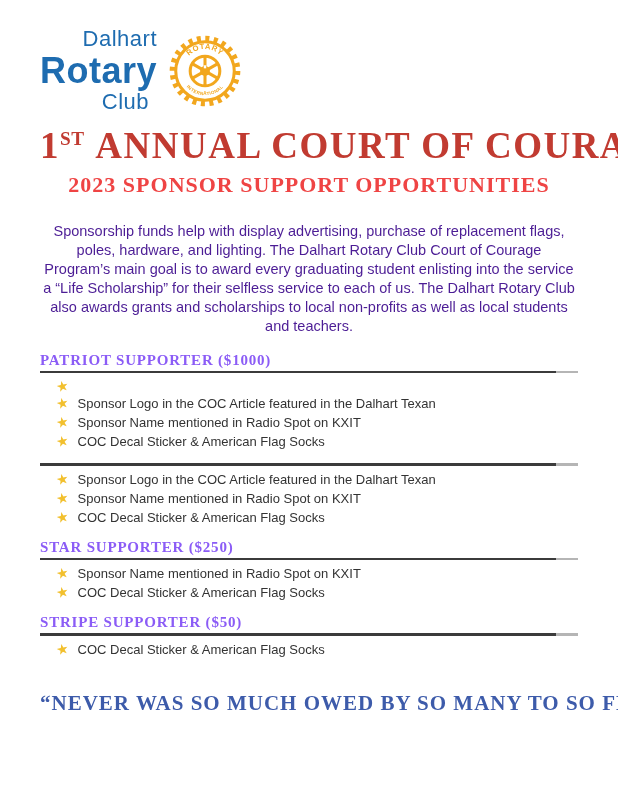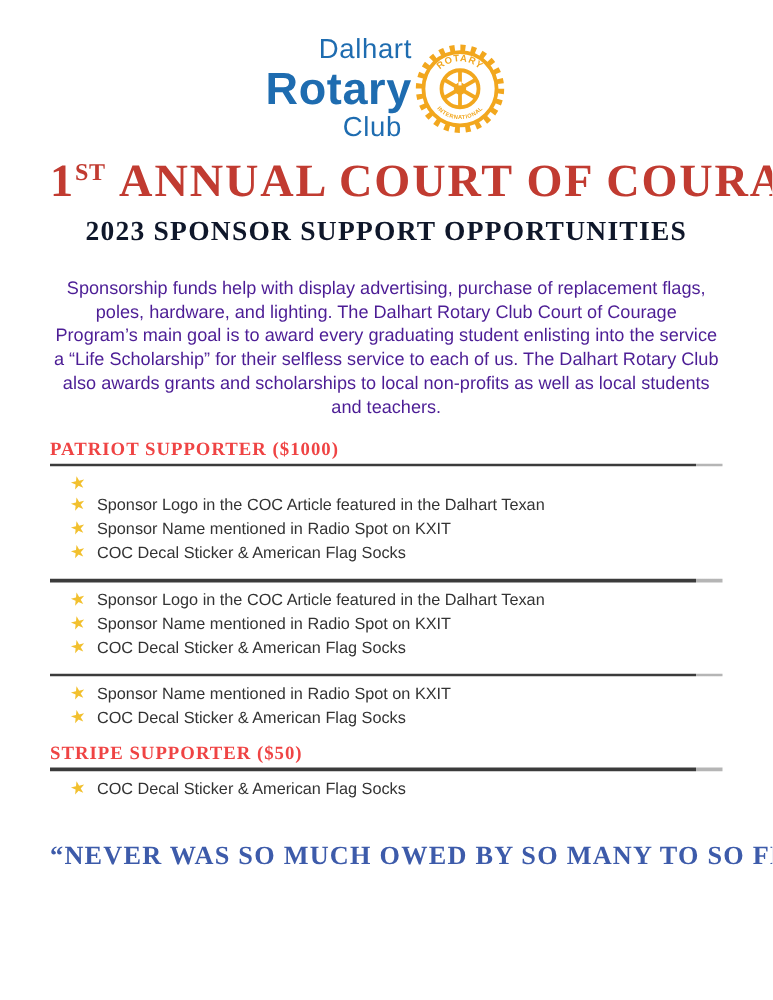--- a/index.html
+++ b/index.html
@@ -10,22 +10,22 @@
     padding: 28px 40px 0 40px;
     background: #ffffff;
     font-family: "Liberation Sans", sans-serif;
     color: #333333;
     overflow: hidden;
   }
 
   
   .logo-row {
     display: flex;
-    justify-content: center;
     align-items: center;
+    gap: 10px;
     margin: 0 0 14px 0;
   }
   .logo-text {
     display: flex;
     flex-direction: column;
     align-items: flex-end;
     color: #1e6cb0;
     line-height: 1;
   }
   .logo-line1 { font-size: 22px; font-weight: 400; margin-bottom: 3px; letter-spacing: 0.5px; }
@@ -43,21 +43,21 @@
     letter-spacing: 1.5px;
     line-height: 1.05;
     margin: 4px 0 6px 0;
     white-space: nowrap;
   }
   .title sup { font-size: 0.52em; vertical-align: super; letter-spacing: 0.5px; }
   .subtitle {
     text-align: center;
     font-family: "Liberation Serif", serif;
     font-weight: 700;
-    color: #0f172a;
+    color: #ef4444;
     font-size: 22px;
     letter-spacing: 1px;
     margin: 0 0 24px 0;
     white-space: nowrap;
   }
 
   
   .intro {
     width: 532px;
     margin: 0 auto 16px auto;
@@ -67,21 +67,21 @@
     color: #4c1d95;
   }
 
   
   .tier { margin: 0 0 13px 0; }
   .tier-heading {
     font-family: "Liberation Serif", serif;
     font-weight: 700;
     font-size: 15px;
     letter-spacing: 0.8px;
-    color: #ef4444;
+    color: #8b5cf6;
     margin: 0 0 2px 0;
   }
   .rule {
     height: 2.5px;
     background: linear-gradient(to right, #3b3b3b 0%, #3b3b3b 96%, #b5b5b5 96%, #b5b5b5 100%);
     margin: 0;
   }
   .benefits {
     list-style: none;
     margin: 6px 0 0 0;
@@ -197,20 +197,21 @@
           <span>Sponsor Name mentioned in Radio Spot on KXIT</span>
         </li>
       <li class="benefit">
           <span class="star">★</span>
           <span>COC Decal Sticker &amp; American Flag Socks</span>
         </li>
     </ul>
   </section>
 
   <section class="tier">
+    <h2 class="tier-heading">STAR SUPPORTER ($250)</h2>
     <div class="rule"></div>
     <ul class="benefits">
       <li class="benefit">
           <span class="star">★</span>
           <span>Sponsor Name mentioned in Radio Spot on KXIT</span>
         </li>
       <li class="benefit">
           <span class="star">★</span>
           <span>COC Decal Sticker &amp; American Flag Socks</span>
         </li>

